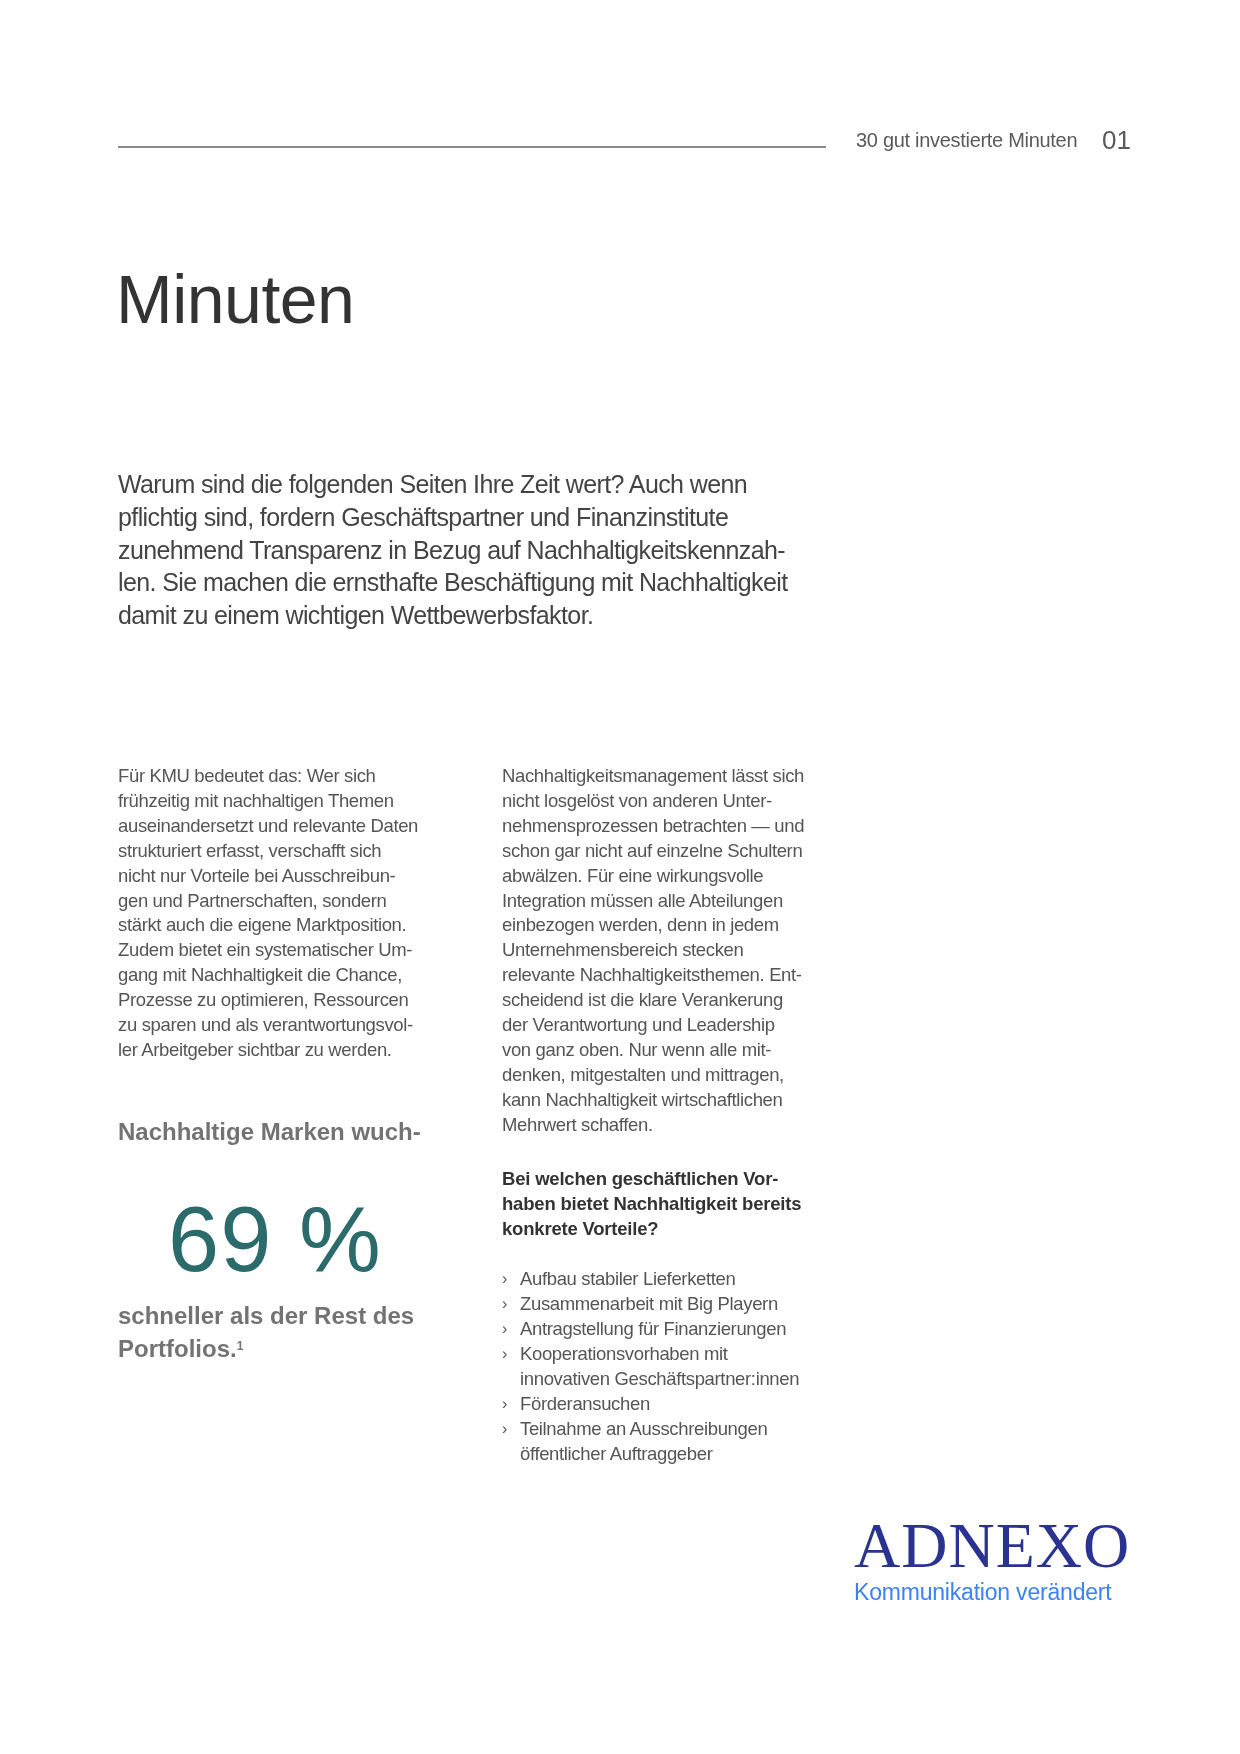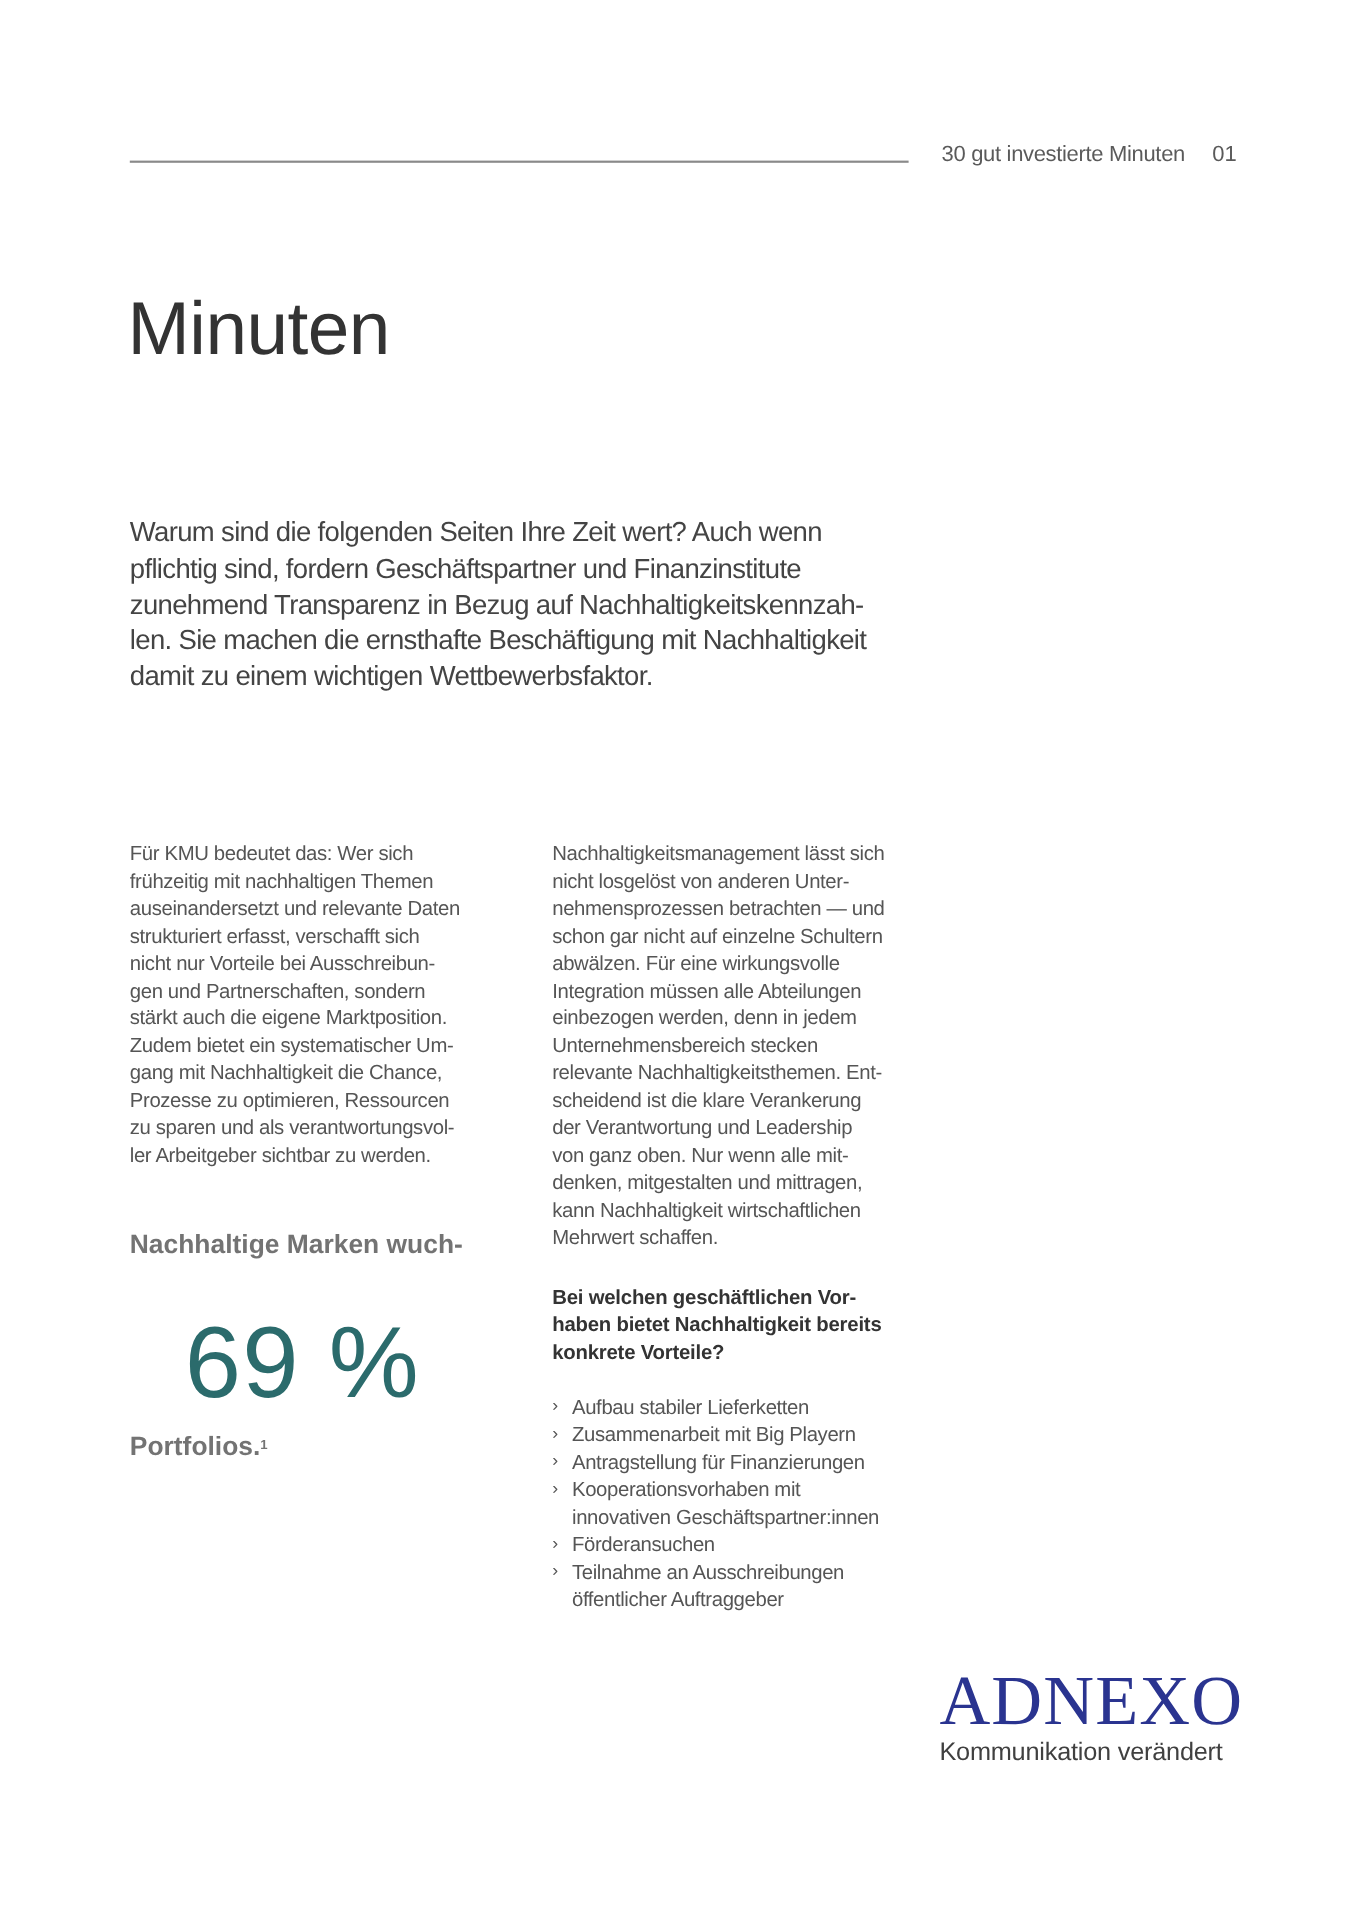--- a/index.html
+++ b/index.html
@@ -26,21 +26,21 @@
     .header-title {
       left: 856px; top: 128px;
       font-size: 20px;
       line-height: 24px;
       color: #5a5a5a;
       white-space: nowrap;
       letter-spacing: -0.3px;
     }
     .header-page {
       left: 1102px; top: 128px;
-      font-size: 20px;
+      font-size: 26px;
       line-height: 24px;
       color: #5a5a5a;
     }
 
     
     .page-title {
       left: 116px; top: 254px;
       margin: 0;
       font-weight: normal;
       font-size: 68px;
@@ -151,21 +151,21 @@
       line-height: 62px;
       color: #2a3490;
       letter-spacing: 1px;
       white-space: nowrap;
       text-align: left;
     }
     .logo-tagline {
       display: block;
       font-size: 23px;
       line-height: 30px;
-      color: #404040;
+      color: #3b82f6;
       white-space: nowrap;
       text-align: left;
       letter-spacing: -0.2px;
     }
   </style>
 </head>
 <body>
 
 <div class="abs header-rule"></div>
 <div class="abs header-title">30 gut investierte Minuten</div>
@@ -196,20 +196,21 @@
   <span>Prozesse zu optimieren, Ressourcen</span>
   <span>zu sparen und als verantwortungsvol-</span>
   <span>ler Arbeitgeber sichtbar zu werden.</span>
 </p>
 
 <p class="abs callout-top">
   <span>Nachhaltige Marken wuch-</span>
 </p>
 <div class="abs callout-big">69 %</div>
 <p class="abs callout-bottom">
+  <span>schneller als der Rest des</span>
   <span><span style="display:inline">Portfolios.</span><sup>1</sup></span>
 </p>
 
 <p class="abs col col-right">
   <span>Nachhaltigkeitsmanagement lässt sich</span>
   <span>nicht losgelöst von anderen Unter-</span>
   <span>nehmensprozessen betrachten — und</span>
   <span>schon gar nicht auf einzelne Schultern</span>
   <span>abwälzen. Für eine wirkungsvolle</span>
   <span>Integration müssen alle Abteilungen</span>

